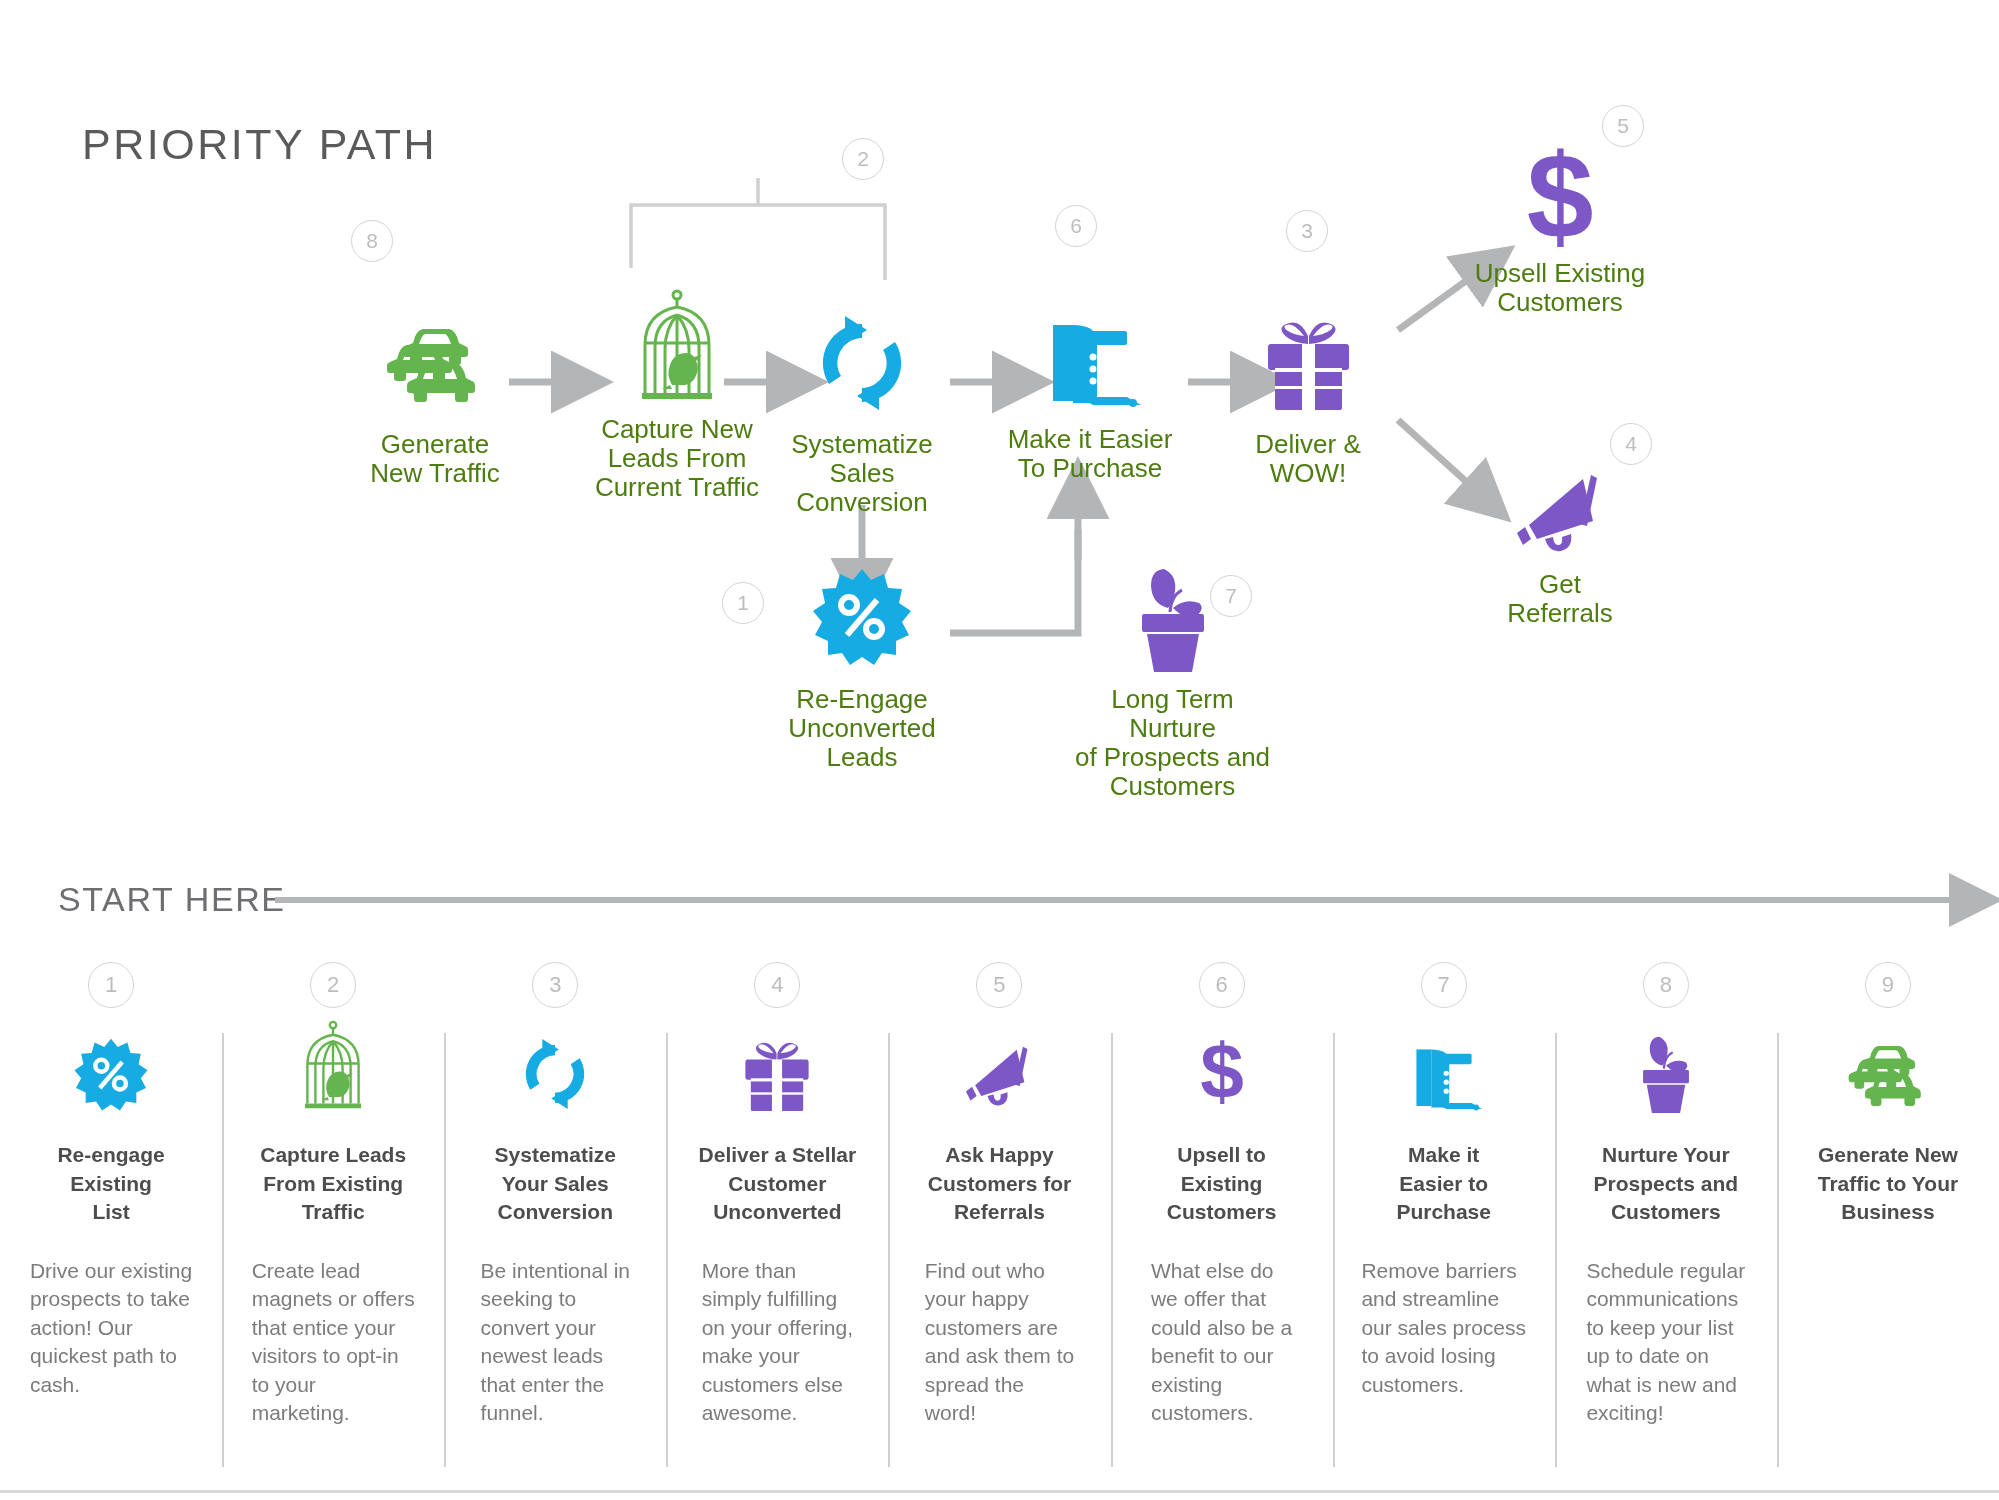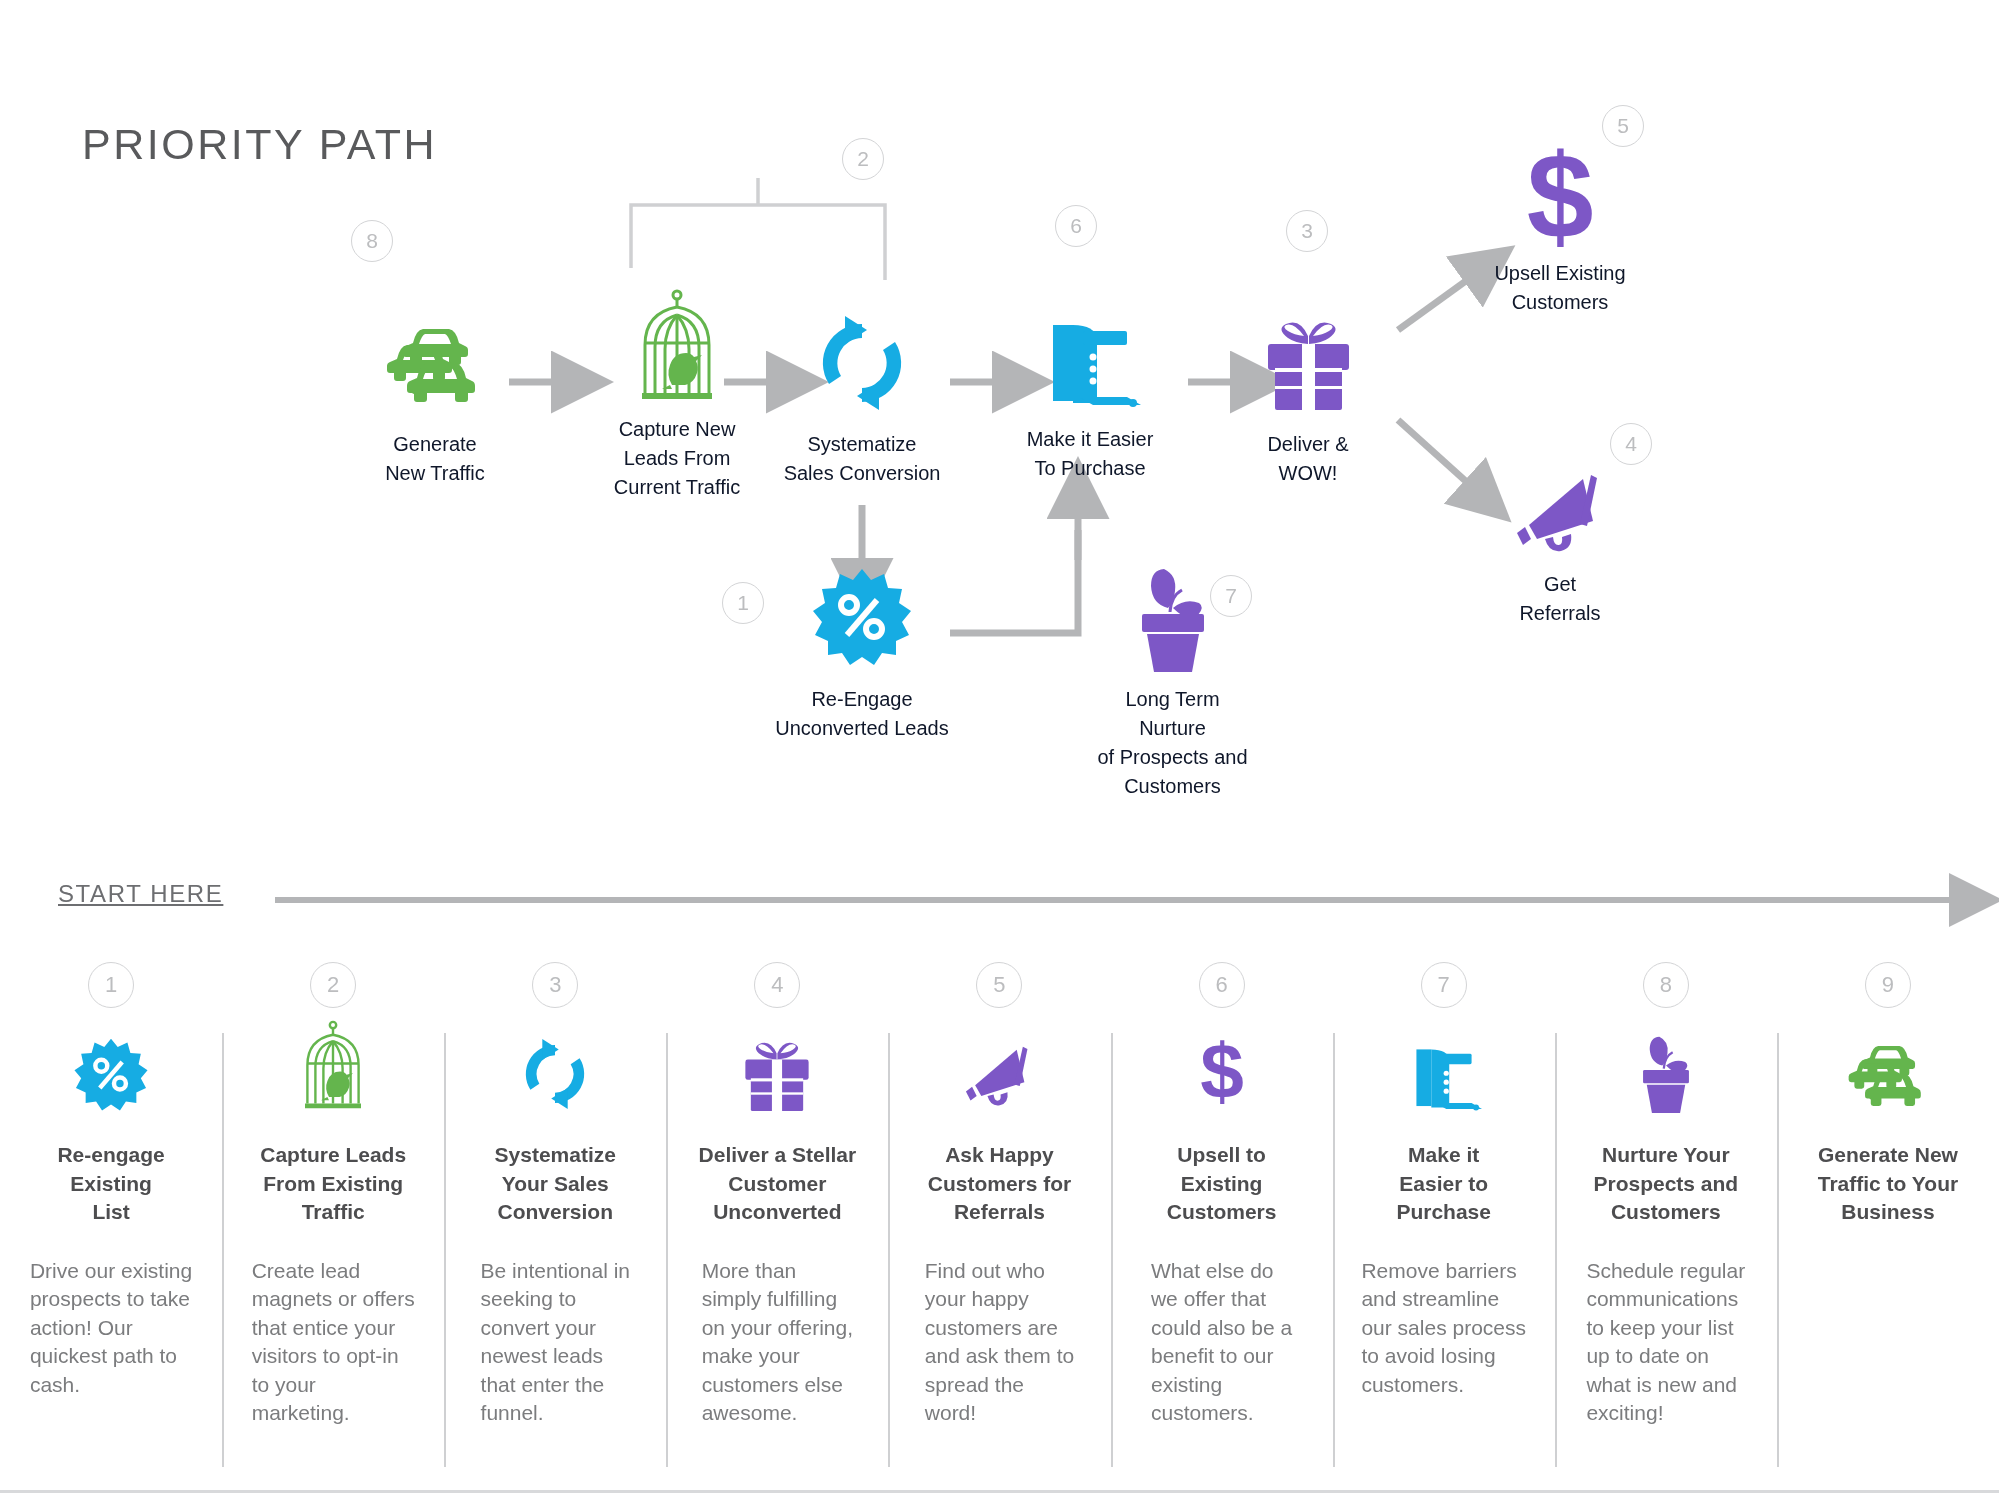--- a/index.html
+++ b/index.html
@@ -27,28 +27,28 @@
     background:#fff;font-weight:400;
   }
   .badge.b-flow{width:40px;height:40px;font-size:21px;position:absolute;}
   .badge.b-col{width:44px;height:44px;font-size:22px;}
 
   
   #flow{position:absolute;left:0;top:0;width:1999px;height:830px;}
   .node{position:absolute;text-align:center;}
   .node .ico{display:flex;align-items:center;justify-content:center;height:115px;}
   .node .lbl{
-    margin-top:10px;font-size:20px;line-height:29px;color:#0f172a;white-space:pre-line;
+    margin-top:10px;font-size:26px;line-height:29px;color:#4d7c0f;white-space:pre-line;
   }
   svg{display:block;overflow:visible;}
 
   
   #start-here{
     position:absolute;left:58px;top:880px;
-    font-size:24px;letter-spacing:1.6px;color:#6d6e71;white-space:nowrap;text-decoration:underline;
+    font-size:34px;letter-spacing:1.6px;color:#6d6e71;white-space:nowrap;
   }
   #start-arrow{position:absolute;left:275px;top:885px;}
 
   
   #cols{
     position:absolute;left:0;top:955px;width:1999px;height:530px;
     display:flex;
   }
   .col{
     flex:1 1 0;position:relative;padding:0 14px;box-sizing:border-box;

